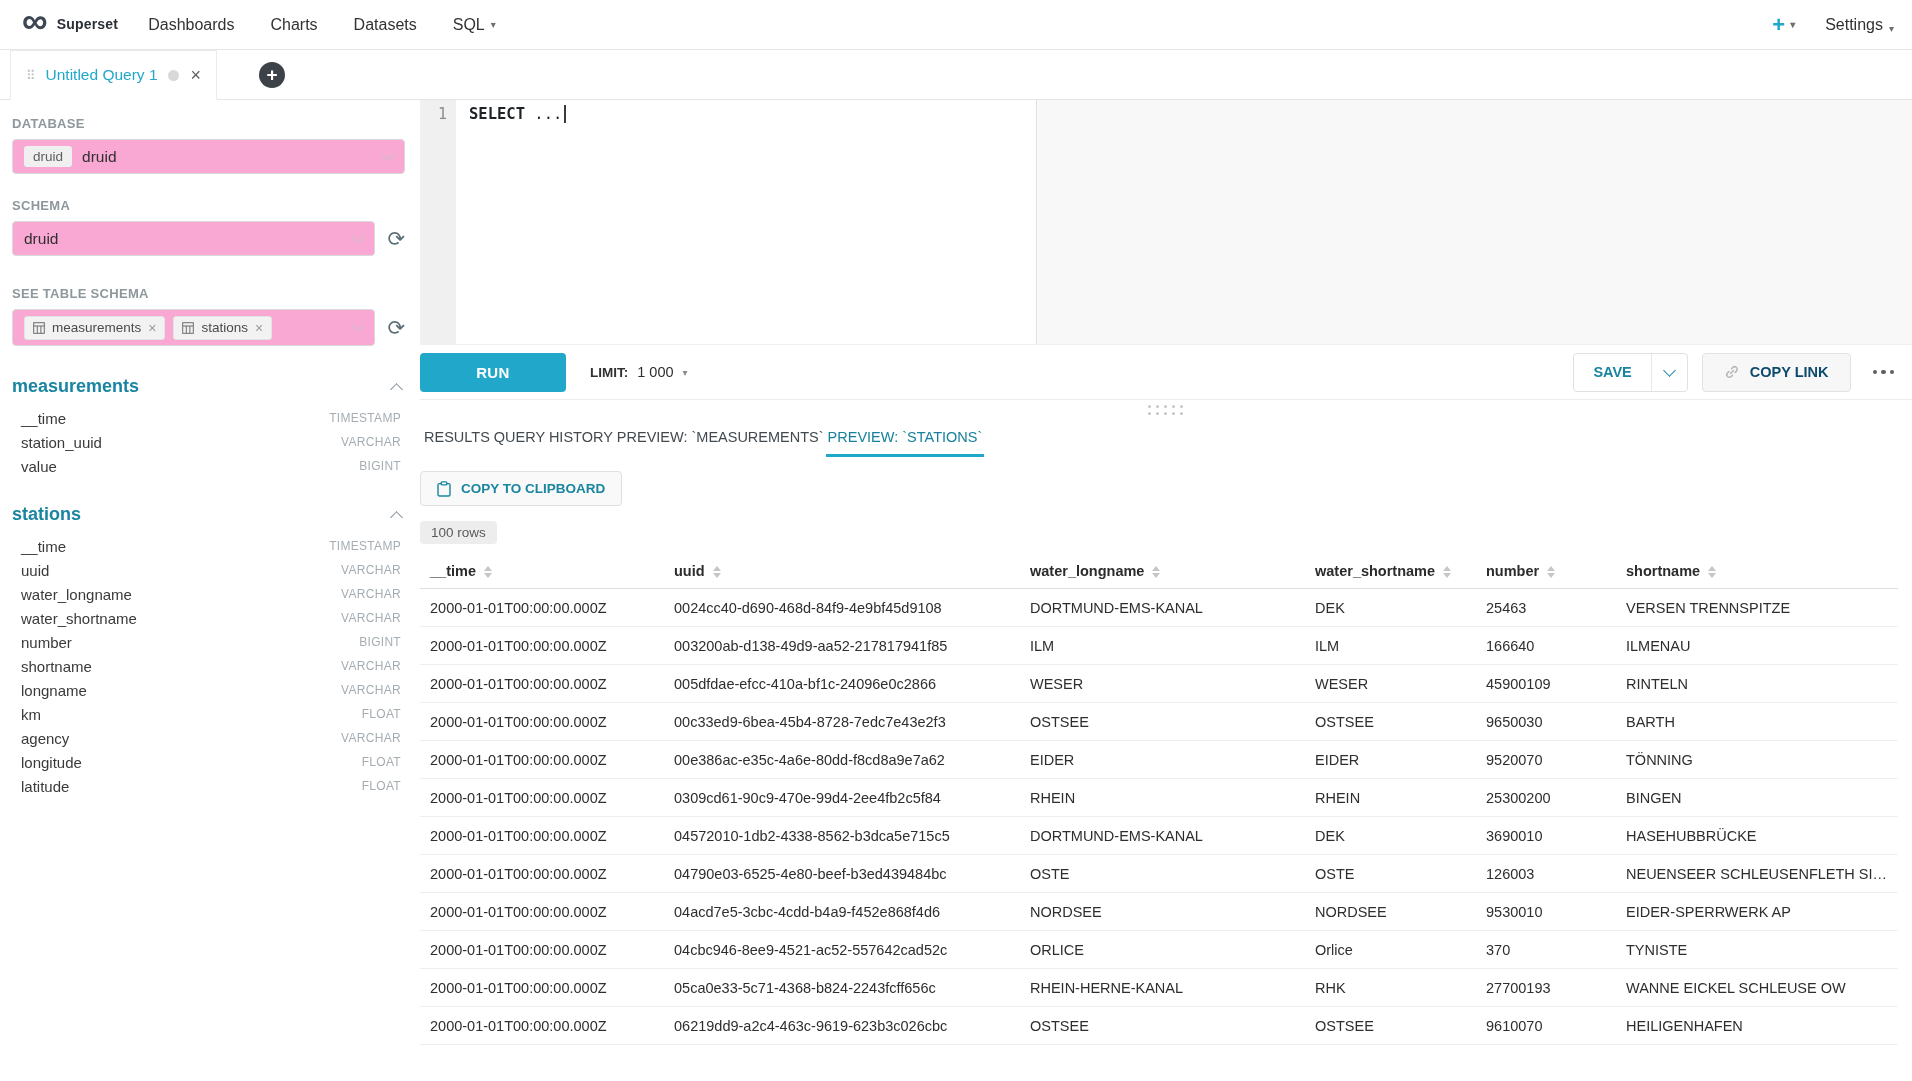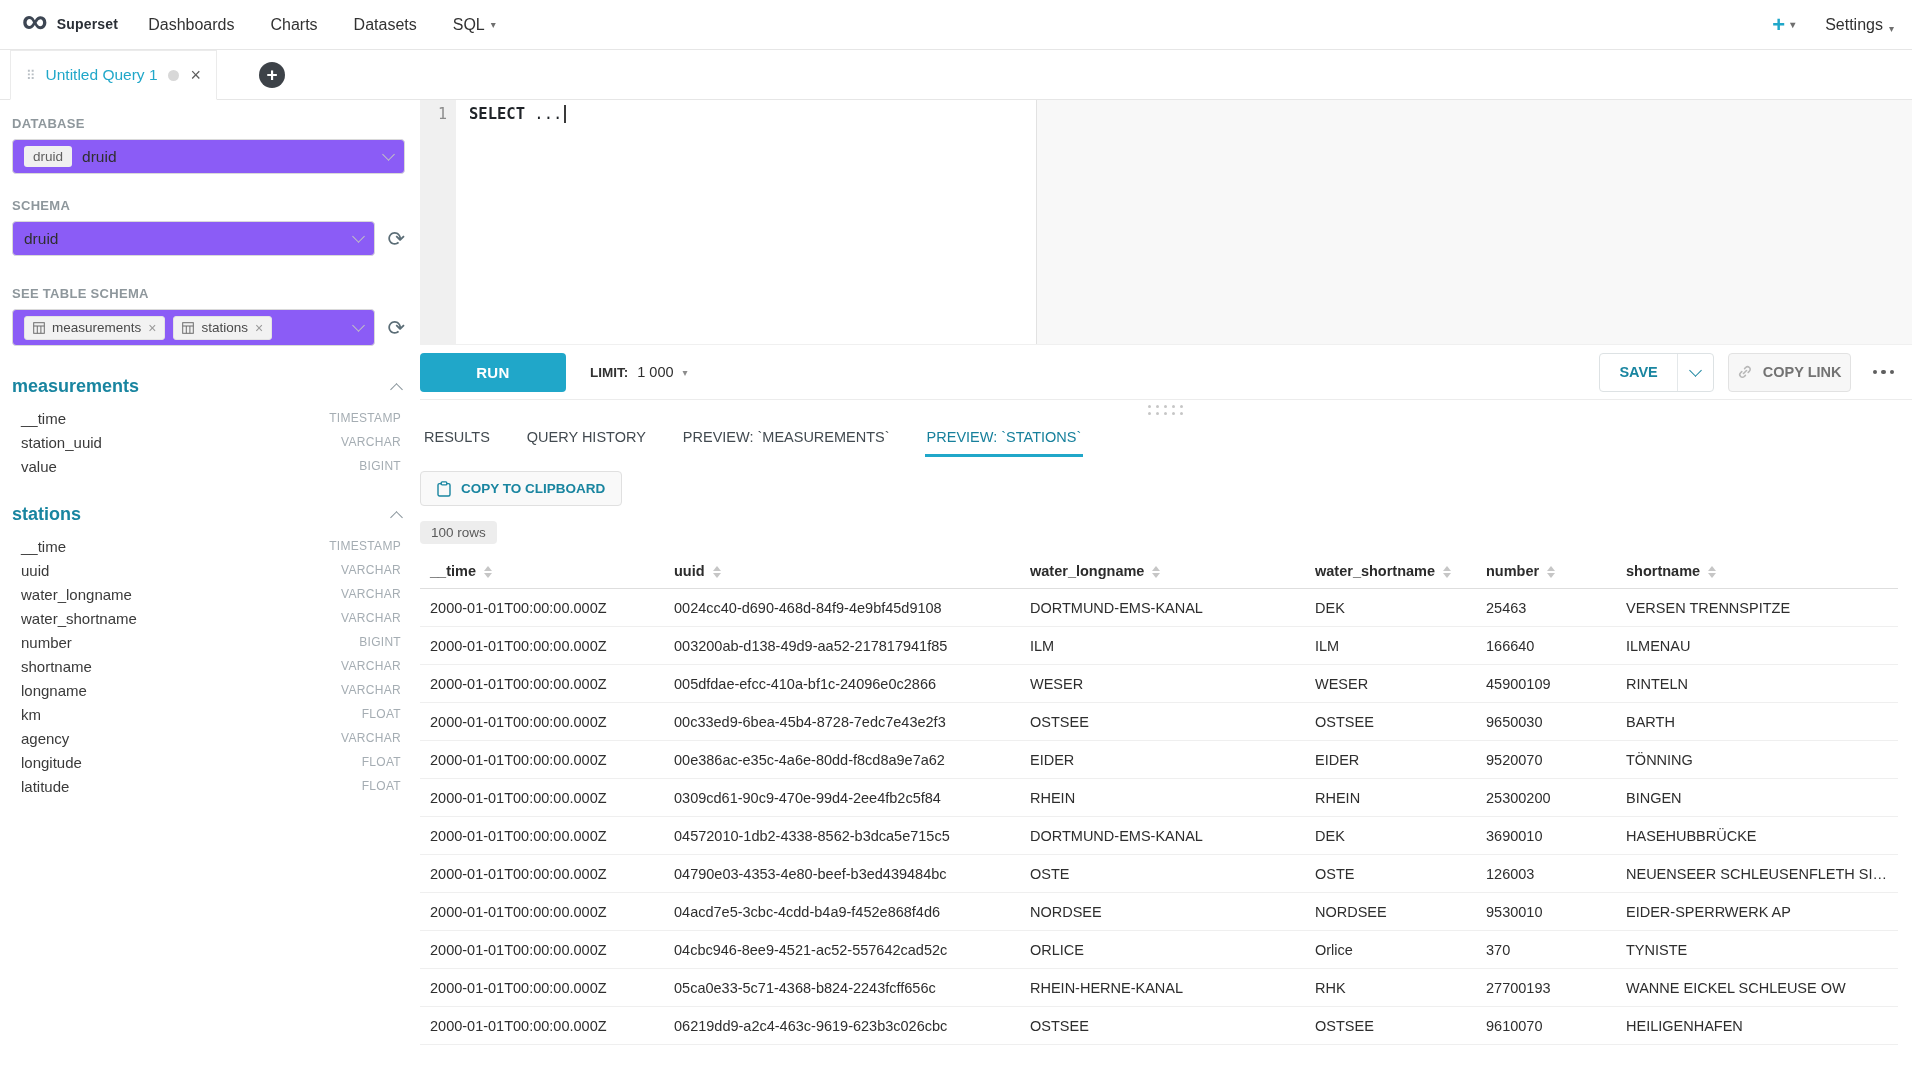--- a/index.html
+++ b/index.html
@@ -29,21 +29,21 @@
 
   
   .content { display:flex; height:981px; }
   .sidebar { width:420px; min-width:420px; padding:16px 15px 0 12px; }
   .main { flex:1; display:flex; flex-direction:column; }
 
   
   .side-label { font-size:13px; color:#8e979c; letter-spacing:.3px; margin-bottom:8px;font-weight:bold; }
   .side-group { margin-bottom:24px; }
   .select-row { display:flex; align-items:center; gap:12px; }
-  .select { flex:1; height:35px; border:1px solid #d9d9d9; border-radius:4px; display:flex; align-items:center; padding:0 11px; gap:10px; background:#8b5cf6; cursor:pointer; }
+  .select { flex:1; height:35px; border:1px solid #d9d9d9; border-radius:4px; display:flex; align-items:center; padding:0 11px; gap:10px; background:#f9a8d4; cursor:pointer; }
   .db-badge { background:#f0f0f0; border-radius:3px; padding:3px 9px; font-size:13.5px; color:#5f5f5f; }
   .select-value { font-size:15.5px; color:#2f2f2f; }
   .sel-chev { width:9px; height:9px; border-right:1.6px solid #c2c2c2; border-bottom:1.6px solid #c2c2c2; transform:rotate(45deg); margin-left:auto; margin-top:-4px; }
   .refresh-btn { font-size:21px; color:#5b6d76; cursor:pointer; line-height:1; }
   .chips { display:flex; gap:8px; align-items:center; }
   .chip { display:flex; align-items:center; gap:7px; background:#f2f2f2; border:1px solid #e3e3e3; border-radius:3px; padding:3px 8px; font-size:13.5px; color:#4a4a4a; }
   .chip-x { color:#999; font-size:14px; cursor:pointer; }
   .schema-tables { margin-top:30px; }
   .tsection { margin-bottom:26px; }
   .thead-row { display:flex; align-items:center; justify-content:space-between; margin-bottom:9px; cursor:pointer; padding-right:4px; }
@@ -67,31 +67,31 @@
   .run-btn { width:146px; height:39px; background:#20a7c9; color:#fff; font-weight:700; font-size:15px; border:none; border-radius:4px; letter-spacing:.4px; cursor:pointer; font-family:inherit; }
   .limit { margin-left:24px; display:flex; align-items:center; gap:9px; cursor:pointer; }
   .limit-label { font-weight:700; font-size:13.5px; color:#323232; }
   .limit-value { font-size:14.5px; color:#2f2f2f; }
   .limit-caret { font-size:10px; color:#8c8c8c; }
   .toolbar-right { margin-left:auto; display:flex; align-items:center; gap:14px; }
   .save-split { display:flex; height:39px; border:1px solid #ddlde2; border:1px solid #dde2e4; border-radius:4px; overflow:hidden; background:#fff; cursor:pointer; }
   .save-main { padding:0 19px; color:#1985a0; font-weight:700; font-size:14.5px; display:flex; align-items:center; }
   .save-caret-seg { width:36px; border-left:1px solid #e4e8ea; display:flex; align-items:center; justify-content:center; }
   .save-chev { width:9px; height:9px; border-right:1.8px solid #1985a0; border-bottom:1.8px solid #1985a0; transform:rotate(45deg); margin-top:-4px; }
-  .copylink-btn { height:39px; display:flex; gap:10px; padding:0 8px; align-items:center; background:#f7f7f7; border:1px solid #e2e2e2; border-radius:4px; color:#737373; font-weight:700; font-size:14.5px; cursor:default; }
+  .copylink-btn { height:39px; display:flex; gap:10px; padding:0 21px; align-items:center; background:#f7f7f7; border:1px solid #e2e2e2; border-radius:4px; color:#0c4a6e; font-weight:700; font-size:14.5px; cursor:default; }
   .more-btn { display:flex; gap:4px; margin-left:4px; cursor:pointer; padding:6px 4px; }
   .more-btn i { width:4.5px; height:4.5px; border-radius:50%; background:#5f5f5f; }
 
   
   .drag-handle { height:20px; display:flex; align-items:center; justify-content:center; cursor:row-resize; }
   .dots-grid { display:grid; grid-template-columns:repeat(5, 4px); grid-auto-rows:4px; gap:3px 4px; }
   .dots-grid i { width:3px; height:3px; border-radius:50%; background:#c6c6c6; }
 
   
-  .rtabs { display:flex; gap:33px; align-items:flex-end; padding-left:2px; }
+  .rtabs { display:flex; align-items:flex-end; padding-left:2px; }
   .rtab { font-size:14.5px; color:#424a50; padding:9px 2px 12px; cursor:pointer; position:relative; }
   .rtab.active { color:#17809c; }
   .rtab.active::after { content:""; position:absolute; left:0; right:0; bottom:0; height:3px; background:#20a7c9; }
 
   
   .filter-row { display:flex; gap:14px; margin-top:14px; padding-right:14px; }
   .copy-btn { height:35px; padding:0 16px; display:flex; align-items:center; gap:10px; background:#f9f9f9; border:1px solid #e0e0e0; border-radius:4px; color:#1985a0; font-weight:700; font-size:13.5px; cursor:pointer; white-space:nowrap; }
   .filter-input { flex:1; height:35px; border:1px solid #e0e0e0; border-radius:4px; padding:0 12px; font-size:15px; color:#333; font-family:inherit; outline:none; }
   .filter-input::placeholder { color:#b3b3b3; }
   .rowcount { margin-top:15px; }
@@ -437,21 +437,21 @@
             <tr>
               <td>2000-01-01T00:00:00.000Z</td>
               <td>04572010-1db2-4338-8562-b3dca5e715c5</td>
               <td>DORTMUND-EMS-KANAL</td>
               <td>DEK</td>
               <td>3690010</td>
               <td>HASEHUBBRÜCKE</td>
             </tr>
             <tr>
               <td>2000-01-01T00:00:00.000Z</td>
-              <td>04790e03-4353-4e80-beef-b3ed439484bc</td>
+              <td>04790e03-6525-4e80-beef-b3ed439484bc</td>
               <td>OSTE</td>
               <td>OSTE</td>
               <td>126003</td>
               <td>NEUENSEER SCHLEUSENFLETH SIEL</td>
             </tr>
             <tr>
               <td>2000-01-01T00:00:00.000Z</td>
               <td>04acd7e5-3cbc-4cdd-b4a9-f452e868f4d6</td>
               <td>NORDSEE</td>
               <td>NORDSEE</td>

